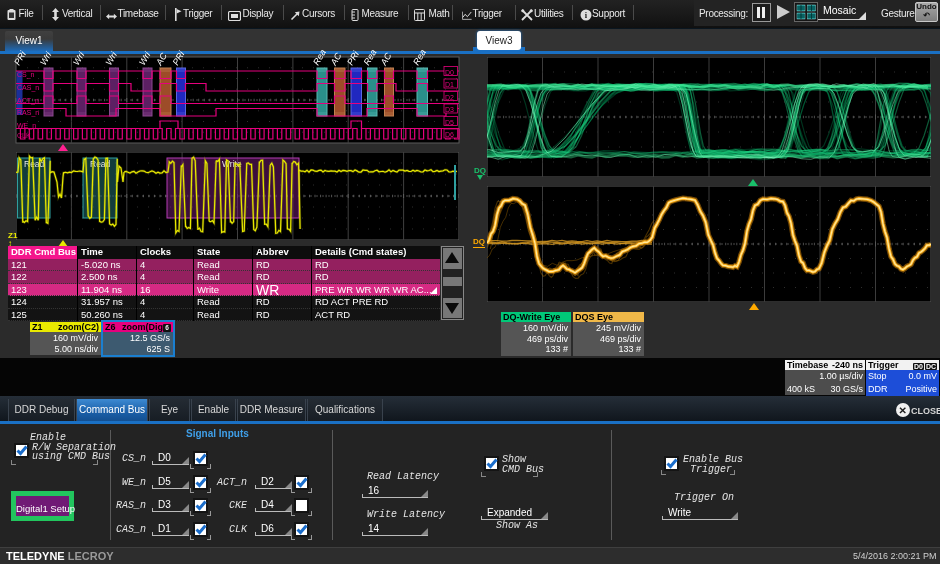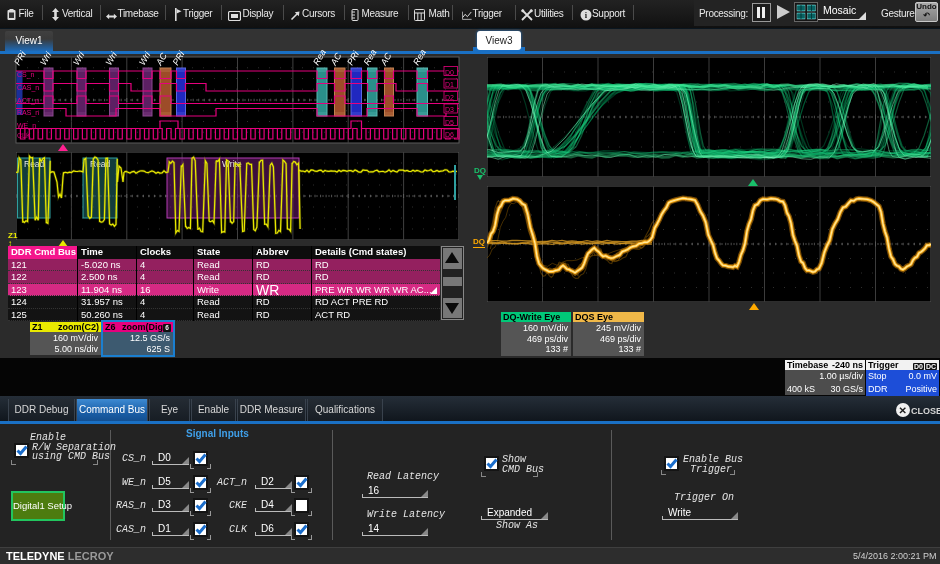--- a/index.html
+++ b/index.html
@@ -801,21 +801,21 @@
     <div class="abs" style="left:611px;top:430px;width:1px;height:110px;background:#5a5a5a"></div>
     <div class="lbl" style="left:30px;top:432px">Enable</div>
     <div class="ck" style="left:14px;top:443px">
       <svg width="12" height="11" viewBox="0 0 12 11">
         <path d="M1.5 5.5 L4.5 8.5 L10.5 1.5" fill="none" stroke="#1a6dcb" stroke-width="3"></path>
       </svg>
     </div>
     <div class="lbl" style="left:32px;top:442.5px;line-height:9.5px">R/W Separation<br>using CMD Bus</div>
     <div class="abs" style="left:11px;top:460px;width:5px;height:5px;border-left:1px solid #888;border-bottom:1px solid #888"></div>
     <div class="abs" style="left:93px;top:460px;width:5px;height:5px;border-right:1px solid #888;border-bottom:1px solid #888"></div>
-    <div class="abs" style="left:11px;top:491px;width:54px;height:30px;background:#4d7c0f;border:2px solid #22c55e;color:#fff;font-size:9.5px;text-align:center;line-height:26px;white-space:nowrap">Digital1 Setup</div>
+    <div class="abs" style="left:11px;top:491px;width:63px;height:30px;background:#701a75;border:5px solid #22c55e;color:#fff;font-size:9.5px;text-align:center;line-height:26px;white-space:nowrap">Digital1 Setup</div>
     <div class="abs" style="left:186px;top:428px;color:#3f9fe8;font-size:10px;font-weight:bold">Signal Inputs</div>
     <div class="lbl" style="left:96px;top:453px;width:50px;text-align:right">CS_n</div>
     <div class="drop" style="left:152px;top:452px;width:37px;height:13px;padding-left:6px">D0</div>
     <div class="ck" style="left:193px;top:451px">
       <svg width="12" height="11" viewBox="0 0 12 11">
         <path d="M1.5 5.5 L4.5 8.5 L10.5 1.5" fill="none" stroke="#1a6dcb" stroke-width="3"></path>
       </svg>
     </div>
     <div class="abs" style="left:190px;top:464px;width:4px;height:5px;border-left:1px solid #999;border-bottom:1px solid #999"></div>
     <div class="abs" style="left:207px;top:464px;width:4px;height:5px;border-right:1px solid #999;border-bottom:1px solid #999"></div>

